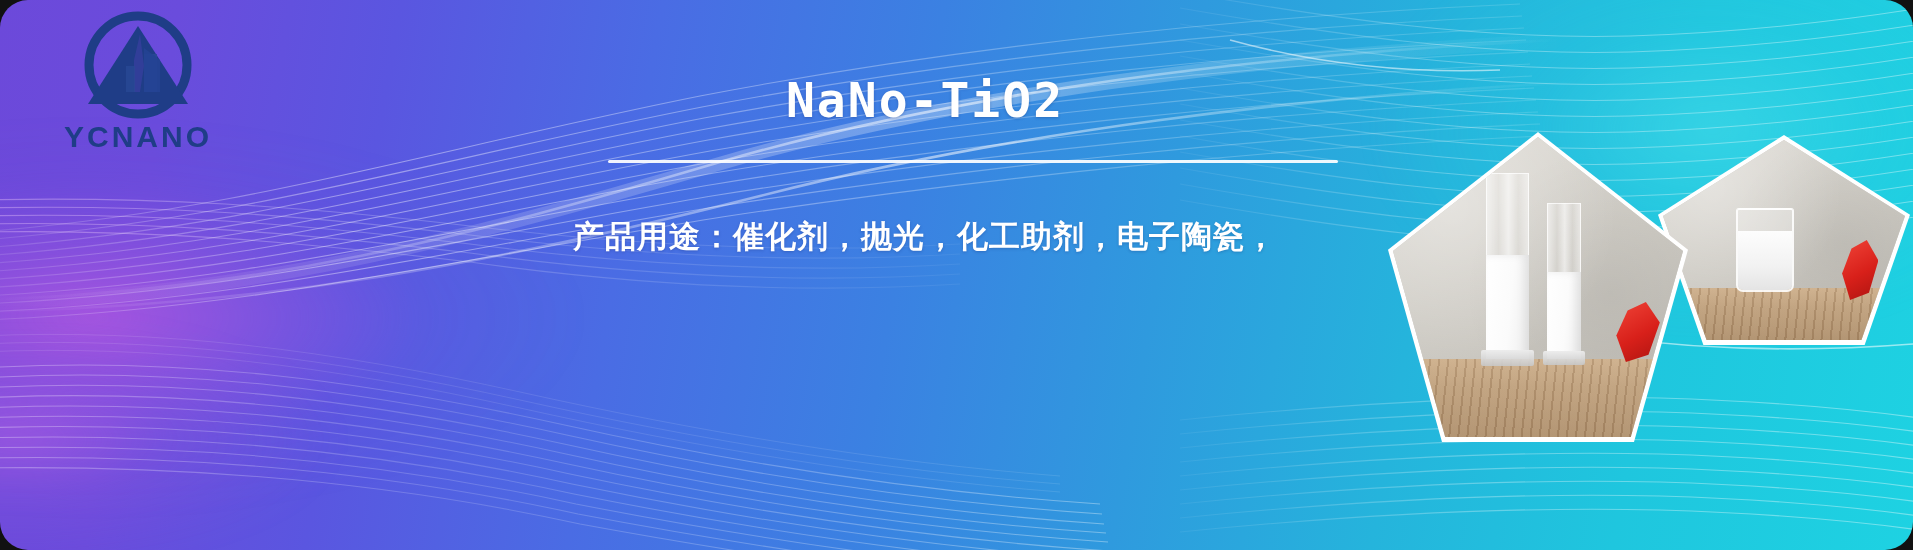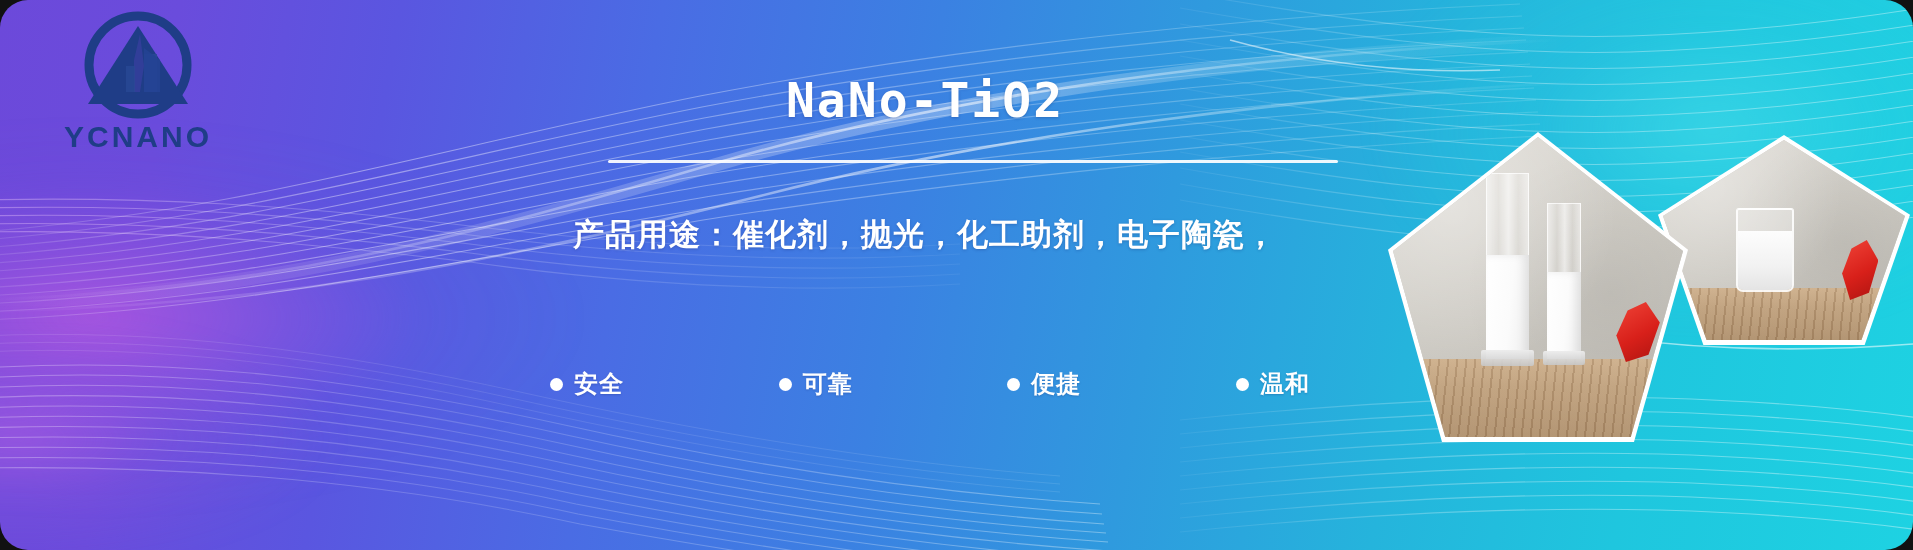--- a/index.html
+++ b/index.html
@@ -133,21 +133,20 @@
     position: absolute;
     left: 0;
     top: 212px;
     width: 100%;
     font-size: 31px;
     font-weight: 700;
     line-height: 1.62;
     letter-spacing: 1px;
     color: #ffffff;
     text-shadow: 0 1px 3px rgba(20,40,110,0.28);
-    font-family: Liberation Mono, monospace;
   }
   .usage .line { display: block; white-space: nowrap; }
 
   .features {
     position: absolute;
     left: 30px;
     top: 368px;
     width: 820px;
     display: flex;
     justify-content: space-between;
@@ -425,38 +424,20 @@
   <div class="content">
 
     <div class="title">NaNo-TiO2</div>
 
     <div class="divider"></div>
 
     <div class="usage">
       <span class="line">产品用途：催化剂，抛光，化工助剂，电子陶瓷，</span>
     </div>
 
-    <div class="features">
-      <div class="feature">
-        <span class="dot"></span>
-        <span>安全</span>
-      </div>
-      <div class="feature">
-        <span class="dot"></span>
-        <span>可靠</span>
-      </div>
-      <div class="feature">
-        <span class="dot"></span>
-        <span>便捷</span>
-      </div>
-      <div class="feature">
-        <span class="dot"></span>
-        <span>温和</span>
-      </div>
-    </div>
   </div>
 
   <div class="photo" style="left:1658px; top:135px; width:252px; height:210px;">
     <div class="frame"></div>
     <div class="inner">
       <div class="scene">
         <div class="wall"></div>
         <div class="table"></div>
         <div class="beaker" style="left:30%; width:24%; height:42%;">
           <div class="liq"></div>

